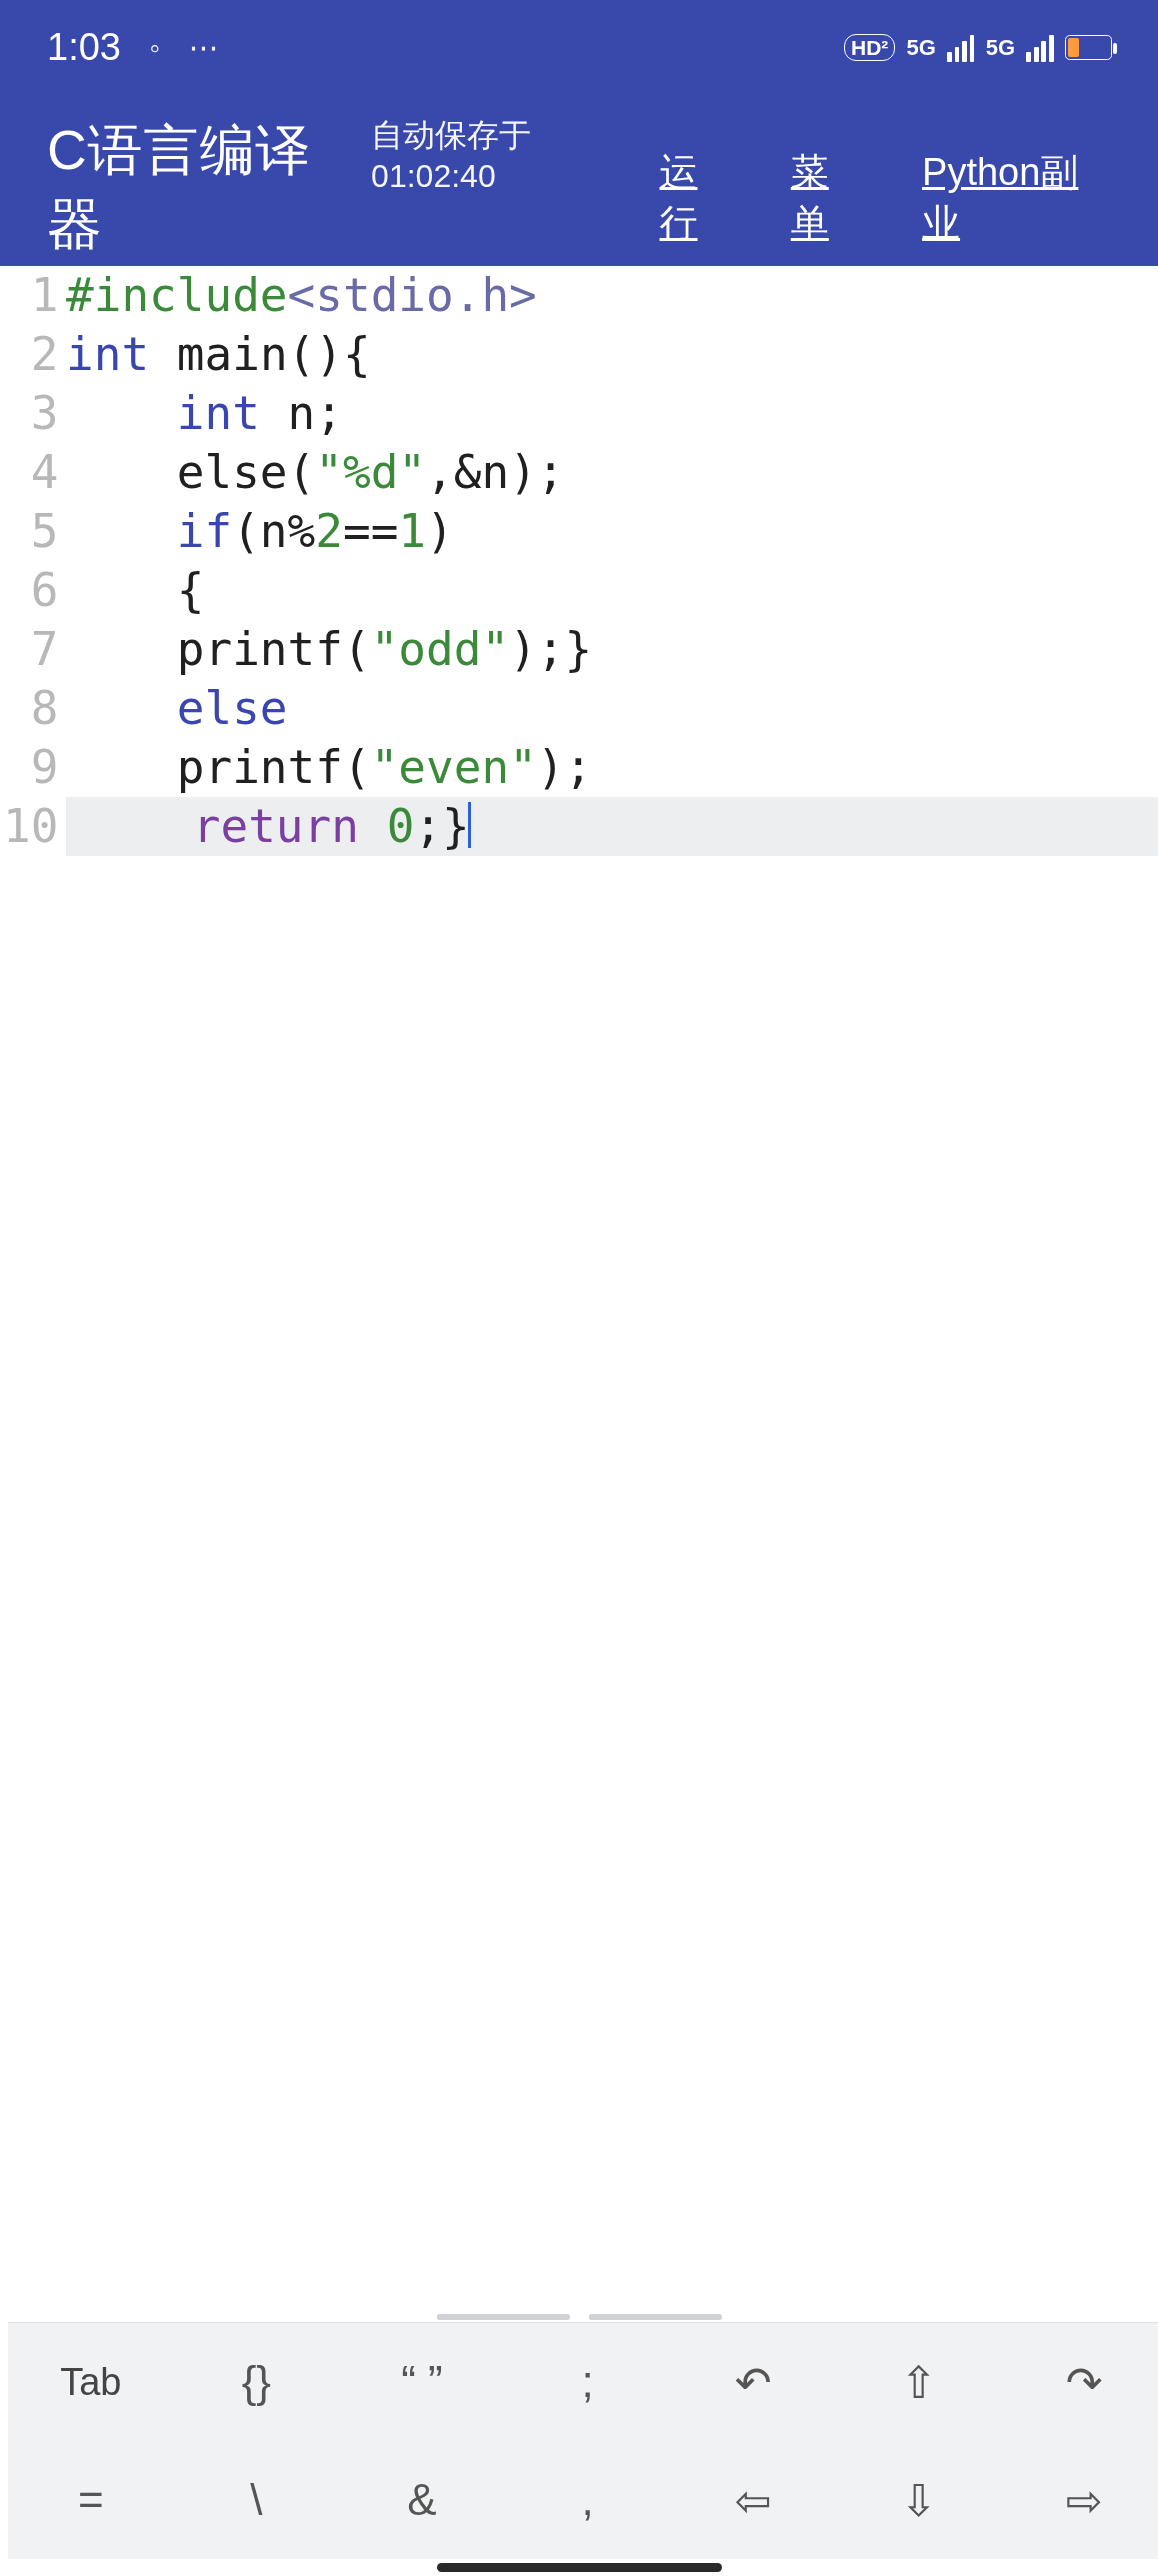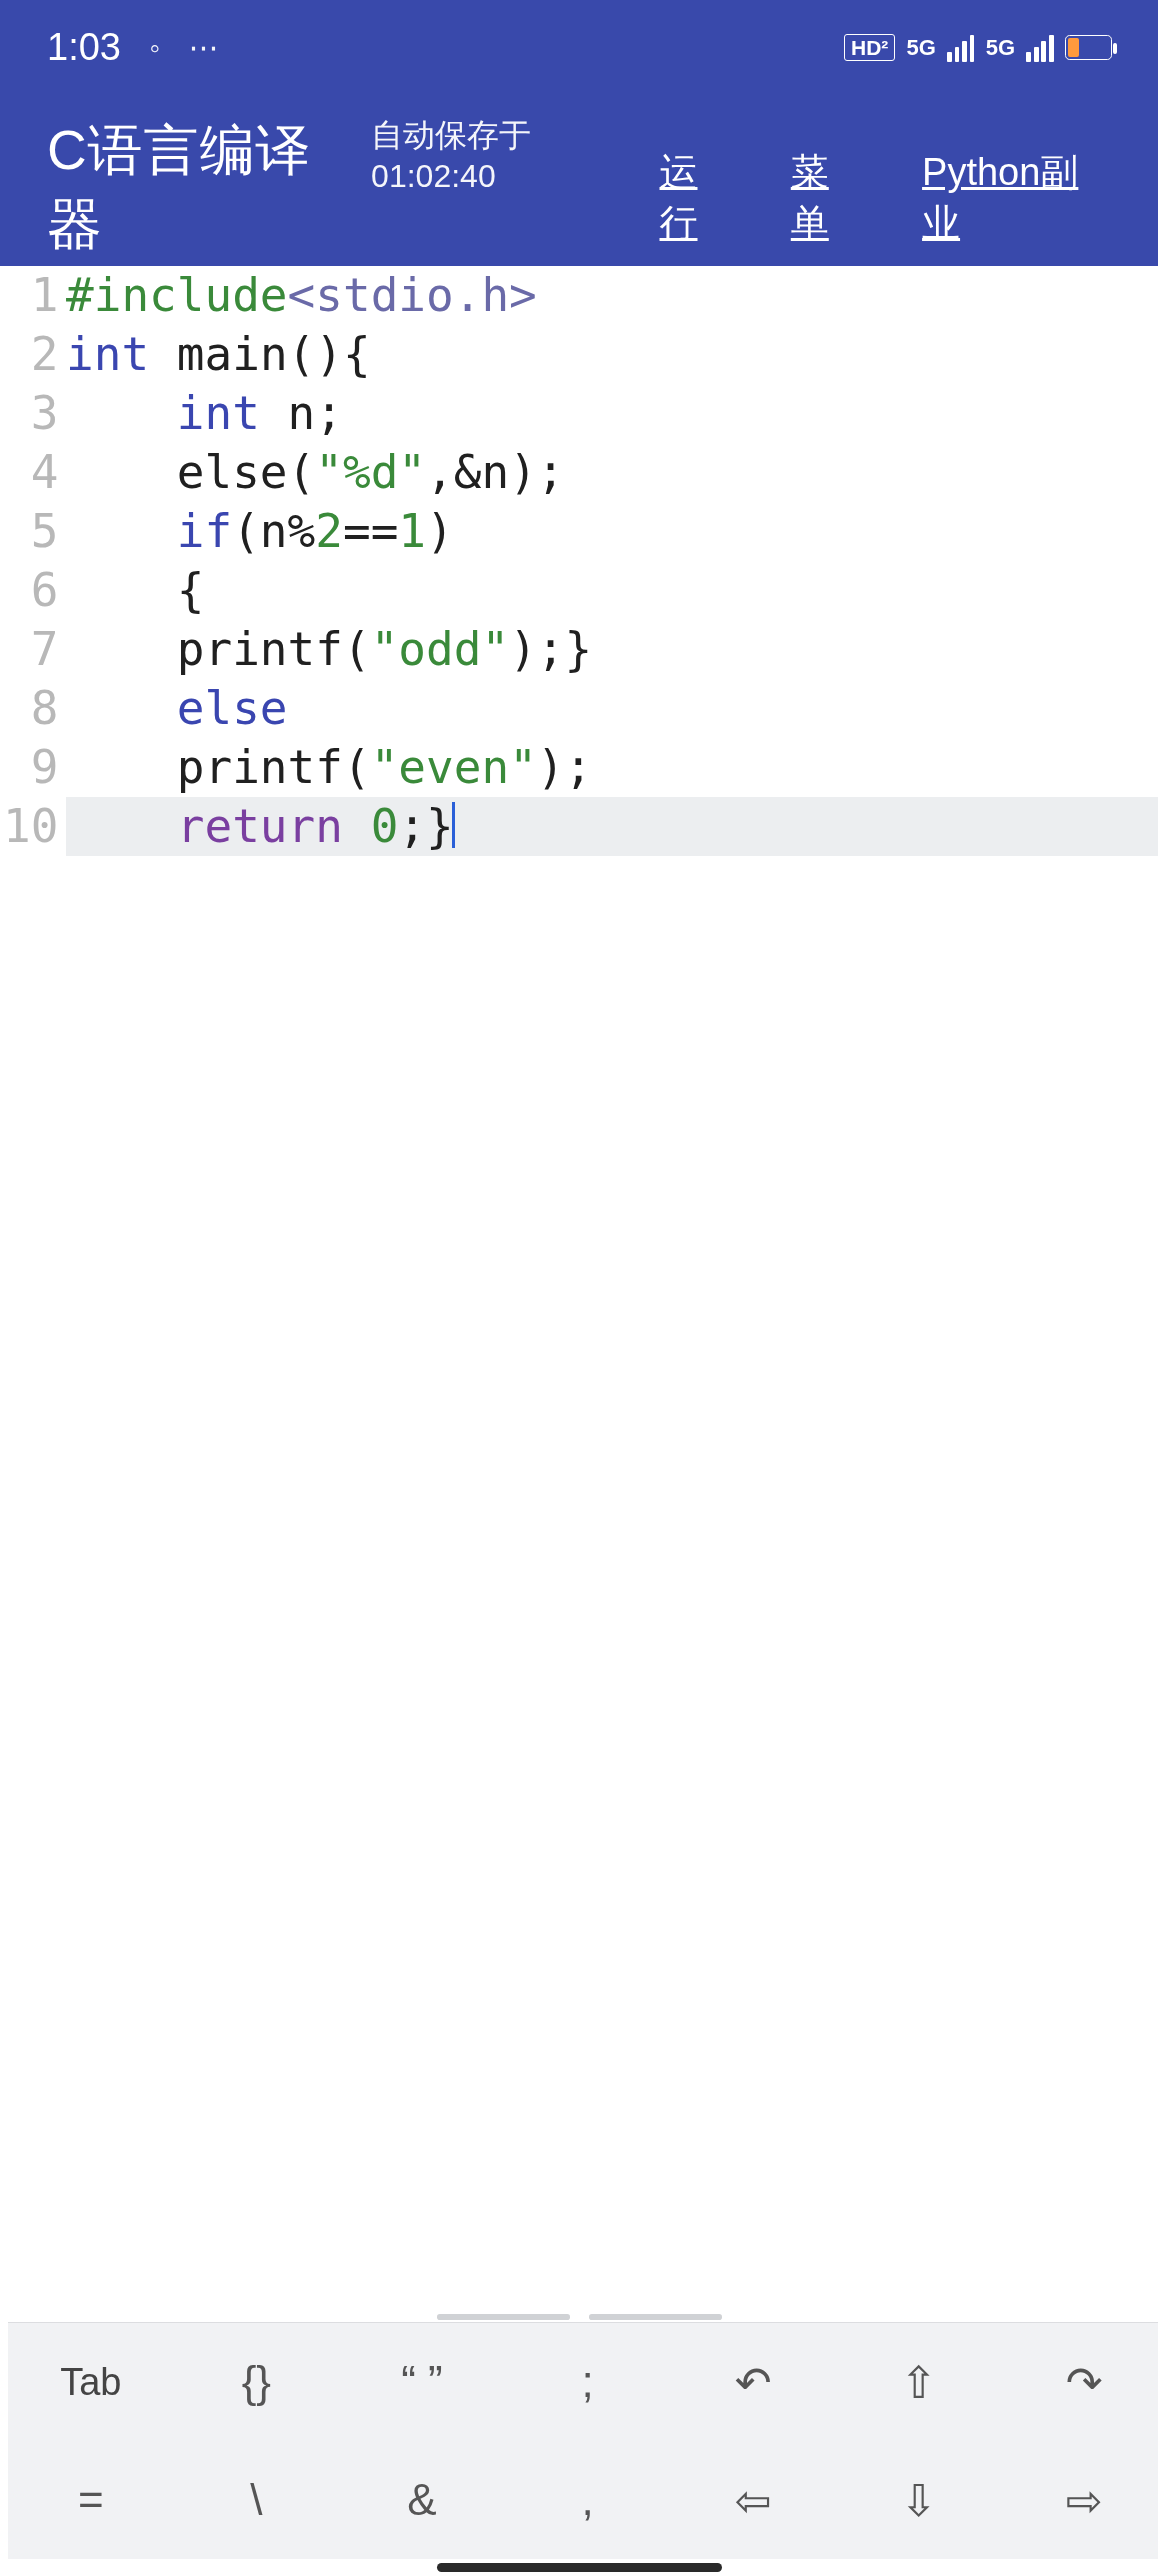--- a/index.html
+++ b/index.html
@@ -47,21 +47,21 @@
   .gutter {
     width: 66px;
     text-align: right;
     color: #b8b8b8;
     padding-right: 7.6px;
     user-select: none;
   }
   .gutter div { height: 59px; }
   .code { flex: 1; }
   .code-line { height: 59px; white-space: pre; }
-  .code-line.current { background: #eceef0; }
+  .code-line.current { background: #eceef0; padding-left: 16px; }
   .tk-pre   { color: #3a8a3a; }      
   .tk-inc   { color: #6a6aa8; }      
   .tk-kw    { color: #3a46b0; }      
   .tk-fn    { color: #202020; }      
   .tk-str   { color: #3a8a3a; }      
   .tk-num   { color: #3a8a3a; }      
   .tk-pun   { color: #202020; }
   .tk-ret   { color: #7a3fa0; }      
   .cursor {
     display: inline-block;
@@ -125,21 +125,21 @@
   }
   .editor-scroll-hint span {
     display: block;
     width: 133px;
     height: 5.7px;
     background: #d0d2d5;
     border-radius: 2.8px;
   }
   .hd-badge {
     border: 1.9px solid #fff;
-    border-radius: 3px;
+    border-radius: 12px;
     font-size: 21px;
     font-weight: 700;
     padding: 1.9px 5.7px;
     line-height: 1;
   }
   .sig-label { font-size: 22px; font-weight: 600; }
   .battery {
     width: 47px; height: 25px;
     border: 1.9px solid #fff; border-radius: 4.7px;
     position: relative;

